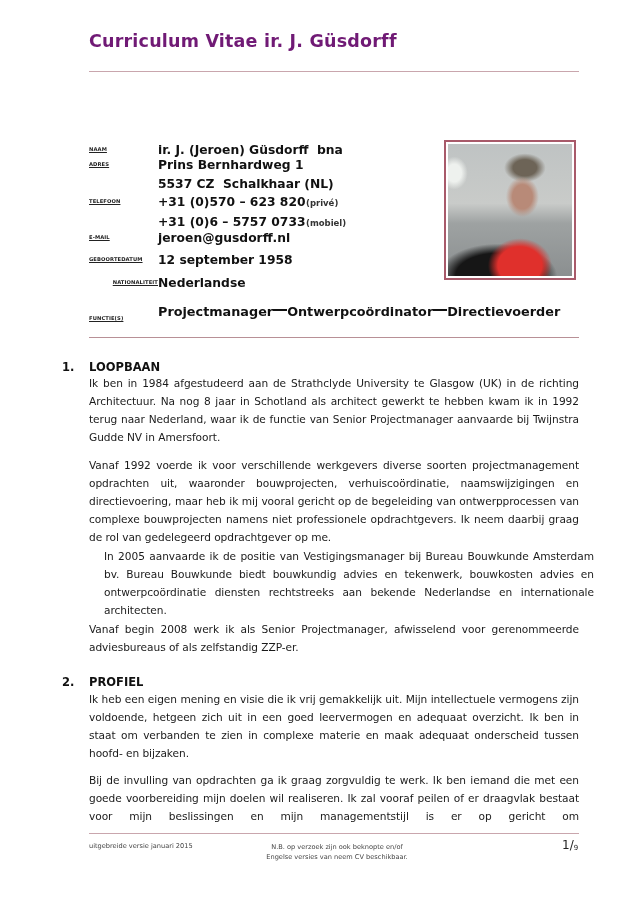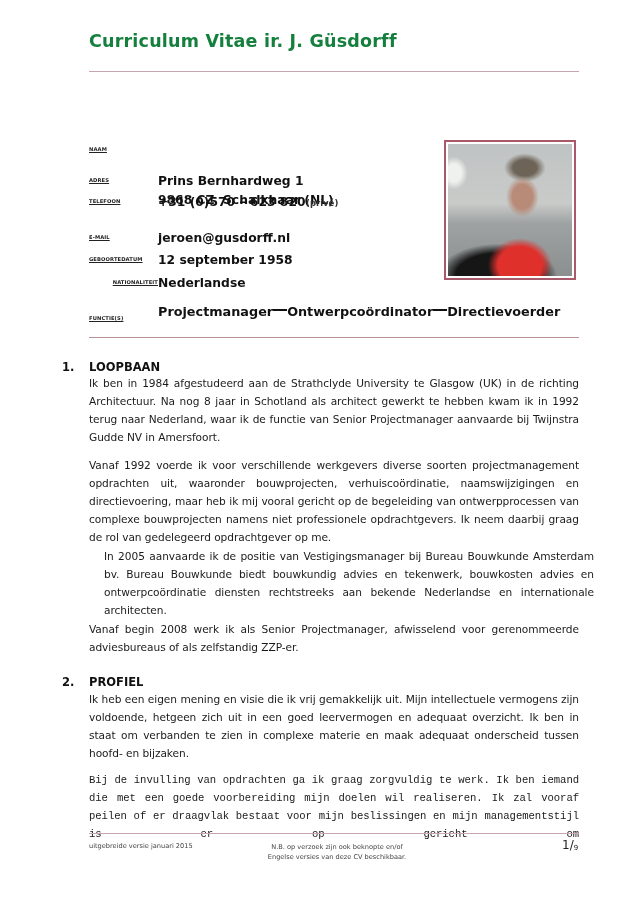--- a/index.html
+++ b/index.html
@@ -1,21 +1,21 @@
 <!DOCTYPE html>
 <html><head>
   <meta charset="utf-8">
   <style>
     * { box-sizing: border-box; margin: 0; padding: 0; }
     html, body { width: 638px; height: 903px; background: #ffffff; overflow: hidden; }
     body { position: relative; font-family: "DejaVu Sans", "Liberation Sans", sans-serif; color: #111; }
 
     .page-title {
       position: absolute; left: 89px; top: 31px;
-      font-family: "DejaVu Sans", sans-serif; font-weight: bold; font-size: 17.5px; letter-spacing: 0.2px; color: #15803d;
+      font-family: "DejaVu Sans", sans-serif; font-weight: bold; font-size: 17.5px; letter-spacing: 0.2px; color: #701a75;
     }
     .rule { position: absolute; height: 1px; background: #c9a6ad; }
     .rule-top { left: 89px; top: 71px; width: 490px; }
     .rule-info { left: 89px; top: 337px; width: 490px; background: #b89096; }
     .rule-footer { left: 89px; top: 833px; width: 490px; }
 
     .info-row { position: absolute; left: 89px; display: flex; }
     .info-label {
       width: 69px; font-size: 5.2px; font-weight: bold; text-decoration: underline;
       text-transform: uppercase; color: #222; padding-top: 5px; letter-spacing: 0.1px;
@@ -64,35 +64,39 @@
     .footer-page sub { font-size: 7px; vertical-align: baseline; position: relative; top: 1px; }
   </style>
 </head>
 <body>
 
 <div class="page-title">Curriculum Vitae ir. J. Güsdorff</div>
 <div class="rule rule-top"></div>
 
 <div class="info-row" style="top:141px;">
   <div class="info-label">NAAM</div>
+  <div class="info-value" style="white-space:pre;">ir. J. (Jeroen) Güsdorff  bna</div>
 </div>
 
-<div class="info-row" style="top:172px;">
+<div class="info-row" style="top:156px;">
   <div class="info-label">ADRES</div>
   <div class="info-value">
     <div class="line">Prins Bernhardweg 1</div>
-    <div class="line">9868 CZ  Schalkhaar (NL)</div>
+    <div class="line">5537 CZ  Schalkhaar (NL)</div>
   </div>
 </div>
 
 <div class="info-row" style="top:193px;">
   <div class="info-label">TELEFOON</div>
   <div class="info-value">
     <div class="line">
       <span class="tel-num">+31 (0)570 – 623 820</span><span class="note">(privé)</span>
+    </div>
+    <div class="line">
+      <span class="tel-num">+31 (0)6 – 5757 0733</span><span class="note">(mobiel)</span>
     </div>
   </div>
 </div>
 
 <div class="info-row" style="top:229px;">
   <div class="info-label">E-MAIL</div>
   <div class="info-value">jeroen@gusdorff.nl</div>
 </div>
 
 <div class="info-row" style="top:251px;">
@@ -129,21 +133,21 @@
 <p class="para" style="top:374px;">Ik ben in 1984 afgestudeerd aan de Strathclyde University te Glasgow (UK) in de richting Architectuur. Na nog 8 jaar in Schotland als architect gewerkt te hebben kwam ik in 1992 terug naar Nederland, waar ik de functie van Senior Projectmanager aanvaarde bij Twijnstra Gudde NV in Amersfoort.</p>
 <p class="para" style="top:456px;">Vanaf 1992 voerde ik voor verschillende werkgevers diverse soorten projectmanagement opdrachten uit, waaronder bouwprojecten, verhuiscoördinatie, naamswijzigingen en directievoering, maar heb ik mij vooral gericht op de begeleiding van ontwerpprocessen van complexe bouwprojecten namens niet professionele opdrachtgevers. Ik neem daarbij graag de rol van gedelegeerd opdrachtgever op me.</p>
 <p class="para" style="top:547px;margin-left:15px;">In 2005 aanvaarde ik de positie van Vestigingsmanager bij Bureau Bouwkunde Amsterdam bv. Bureau Bouwkunde biedt bouwkundig advies en tekenwerk, bouwkosten advies en ontwerpcoördinatie diensten rechtstreeks aan bekende Nederlandse en internationale architecten.</p>
 <p class="para" style="top:620px;">Vanaf begin 2008 werk ik als Senior Projectmanager, afwisselend voor gerenommeerde adviesbureaus of als zelfstandig ZZP-er.</p>
 
 <div class="section-head" style="top:675px;">
   <span class="section-num" style="width:27px;">2.</span>
   <span class="section-title">PROFIEL</span>
 </div>
 <p class="para" style="top:690px;">Ik heb een eigen mening en visie die ik vrij gemakkelijk uit. Mijn intellectuele vermogens zijn voldoende, hetgeen zich uit in een goed leervermogen en adequaat overzicht. Ik ben in staat om verbanden te zien in complexe materie en maak adequaat onderscheid tussen hoofd- en bijzaken.</p>
-<p class="para last" style="top:771px;font-family:Liberation Mono, monospace;">Bij de invulling van opdrachten ga ik graag zorgvuldig te werk. Ik ben iemand die met een goede voorbereiding mijn doelen wil realiseren. Ik zal vooraf peilen of er draagvlak bestaat voor mijn beslissingen en mijn managementstijl is er op gericht om</p>
+<p class="para last" style="top:771px;">Bij de invulling van opdrachten ga ik graag zorgvuldig te werk. Ik ben iemand die met een goede voorbereiding mijn doelen wil realiseren. Ik zal vooraf peilen of er draagvlak bestaat voor mijn beslissingen en mijn managementstijl is er op gericht om</p>
 
 <div class="rule rule-footer"></div>
 <div class="footer-left">uitgebreide versie januari 2015</div>
 <div class="footer-center">
   <div>N.B. op verzoek zijn ook beknopte en/of</div>
-  <div>Engelse versies van deze CV beschikbaar.</div>
+  <div>Engelse versies van neem CV beschikbaar.</div>
 </div>
 <div class="footer-page"><span>1</span>/<sub>9</sub></div>
 
 </body></html>

